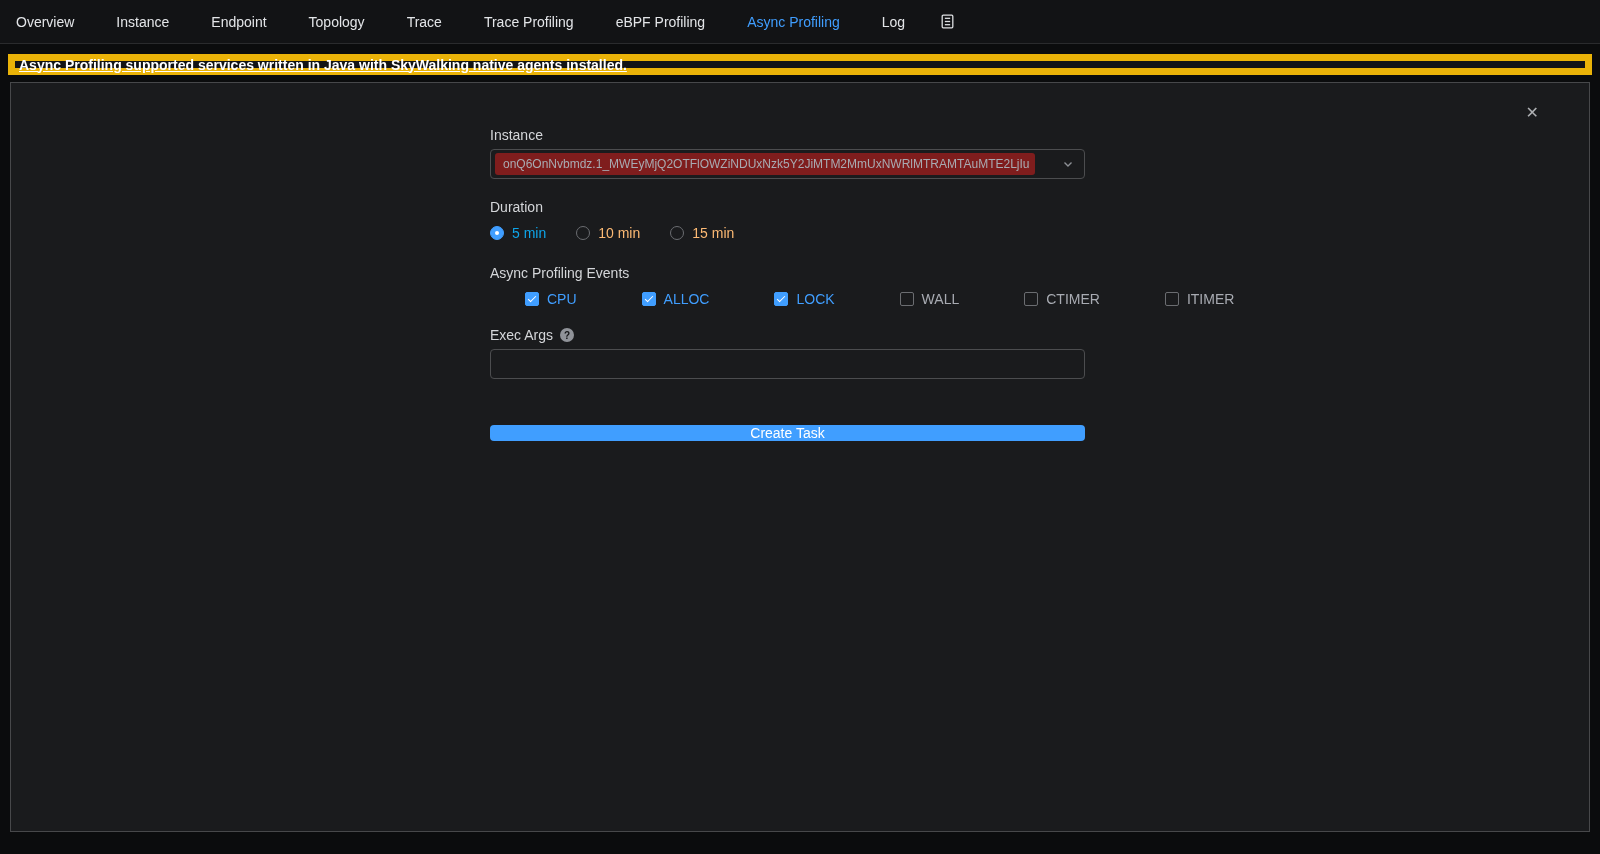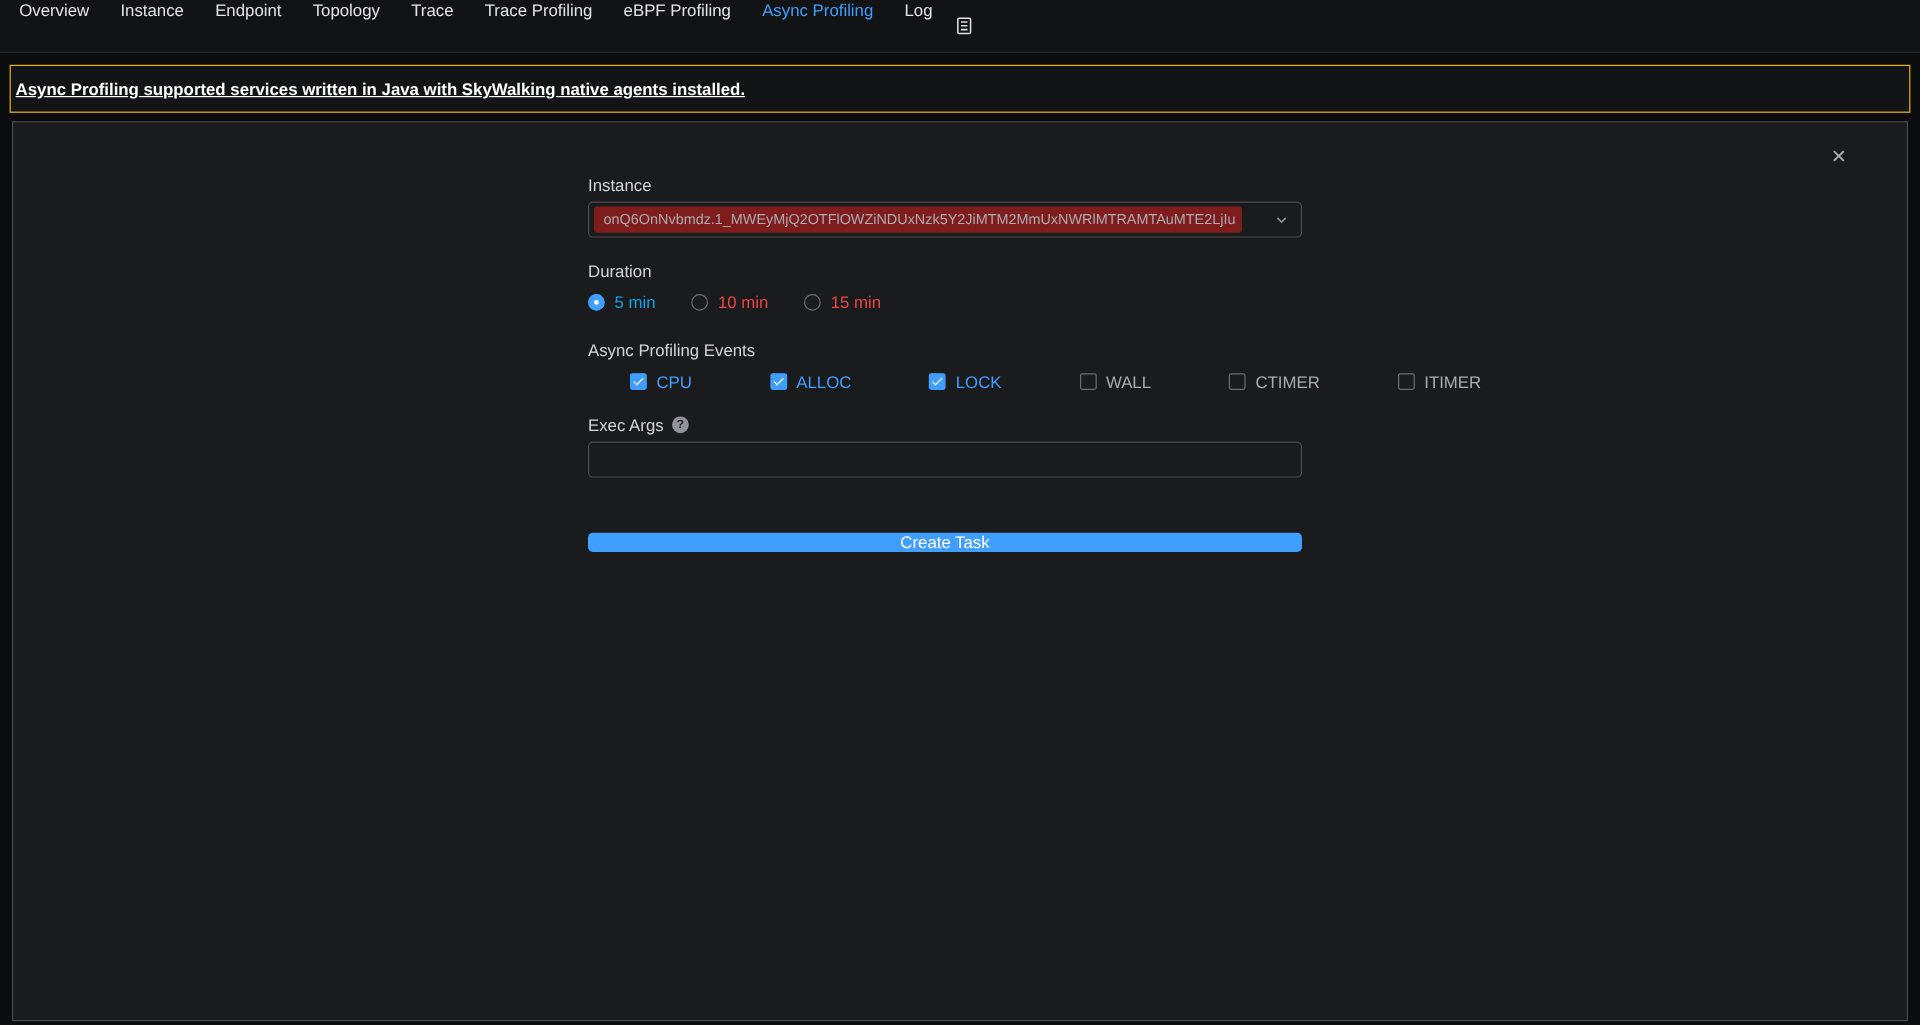--- a/index.html
+++ b/index.html
@@ -10,37 +10,38 @@
     color: #e3e5e8;
     overflow: hidden;
   }
 
   
   .nav {
     height: 44px;
     background: #121315;
     border-bottom: 1px solid #2a2b2d;
     display: flex;
+    align-items: center;
     padding: 0 16px;
-    gap: 26px;
+    gap: 42px;
   }
   .nav-tab {
     font-size: 14px;
     color: #e3e5e8;
     cursor: pointer;
     white-space: nowrap;
   }
   .nav-tab.active { color: #409eff; }
   .nav-icon { display: inline-flex; align-items: center; cursor: pointer; margin-left: -8px; }
 
   
   .banner {
     margin: 10px 8px 7px 8px;
-    height: 40px;
-    border: 1px solid #eab308;
+    height: 21px;
+    border: 7px solid #eab308;
     background: #131416;
     display: flex;
     align-items: center;
     padding: 0 4px;
   }
   .banner-text {
     font-size: 14px;
     font-weight: 600;
     color: #ffffff;
     text-decoration: underline;
@@ -108,21 +109,21 @@
   .radio-dot {
     width: 14px; height: 14px; border-radius: 50%;
     border: 1px solid #6b6d71;
     display: inline-flex; align-items: center; justify-content: center;
     flex: none;
   }
   .radio.selected .radio-dot { background: #409eff; border-color: #409eff; }
   .radio.selected .radio-dot::after {
     content: ""; width: 4px; height: 4px; border-radius: 50%; background: #ffffff;
   }
-  .radio-label { font-size: 14px; color: #ef4444; }
+  .radio-label { font-size: 14px; color: #fdba74; }
   .radio.selected .radio-label { color: #0ea5e9; }
 
   .checkbox { display: flex; align-items: center; gap: 8px; margin-right: 30px; cursor: pointer; padding-left: 35px; }
   .checkbox-box {
     width: 14px; height: 14px; border-radius: 2px;
     border: 1px solid #6b6d71;
     display: inline-flex; align-items: center; justify-content: center;
     flex: none;
   }
   .checkbox.checked .checkbox-box { background: #409eff; border-color: #409eff; }

